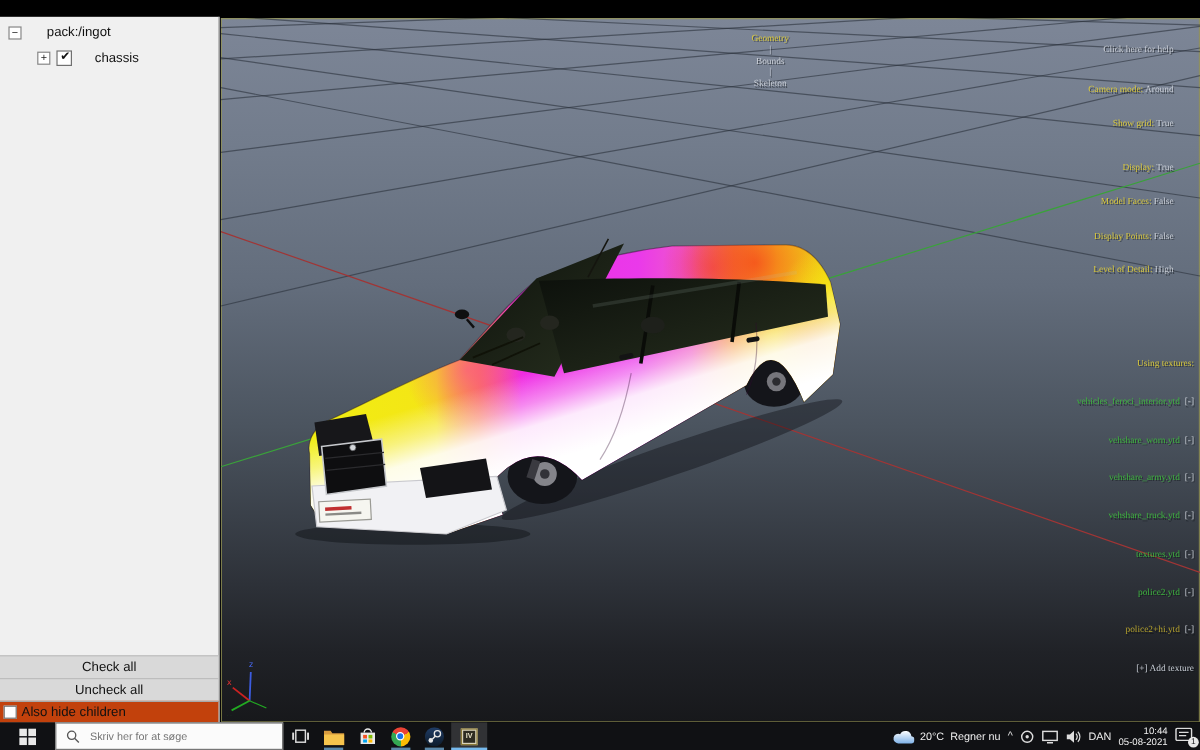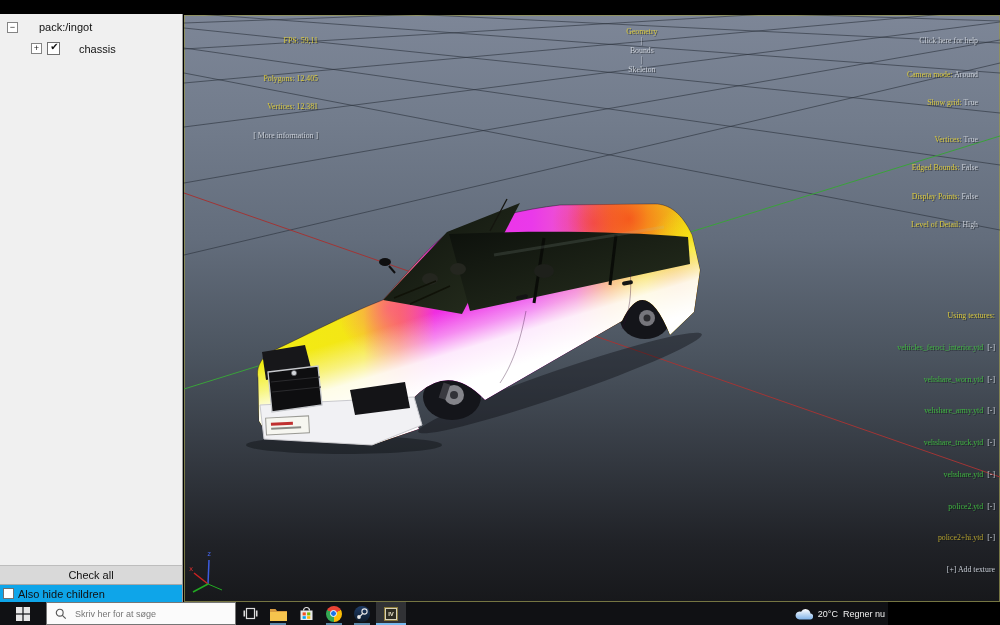--- a/index.html
+++ b/index.html
@@ -23,63 +23,63 @@
   .expander{width:11px;height:11px;background:#fff;border:1px solid #848484;box-sizing:border-box;
     font-size:9px;line-height:8px;text-align:center;color:#222;flex:0 0 auto;}
   .tree-label{margin-left:21px;}
   .checkbox{width:13px;height:13px;background:#fff;border:1px solid #707070;box-sizing:border-box;
     margin-left:5px;position:relative;flex:0 0 auto;text-align:center;}
   .checkbox .tick{position:absolute;left:0;top:-2px;width:13px;font-size:10px;color:#111;}
   .tree-row.child .tree-label{margin-left:19px;}
   .panel-bottom{position:absolute;left:0;bottom:0;width:100%;}
   .panel-btn{display:block;width:100%;height:19px;background:#d9d9d9;border:none;border-top:1px solid #bdbdbd;
     font-family:"Liberation Sans",sans-serif;font-size:11px;color:#111;text-align:center;padding:0;}
-  .also-hide{height:17px;background:#0ea5e9;border-top:1px solid #a8a8a8;display:flex;align-items:center;
+  .also-hide{height:17px;background:#c2410c;border-top:1px solid #a8a8a8;display:flex;align-items:center;
     font-size:11px;color:#111;}
   .checkbox.small{width:11px;height:11px;margin:0 4px 0 3px;}
 
   
   .viewport{position:absolute;left:184px;top:15px;width:816px;height:587px;overflow:hidden;
     background:linear-gradient(180deg,#7d8697 0%,#727c8c 18%,#636d7c 38%,#4b545f 58%,#333840 76%,#202227 90%,#17181b 100%);
     box-shadow:inset 0 0 0 1px rgba(150,148,80,.75);}
   .viewport svg.layer{position:absolute;left:0;top:0;}
   .ovl{position:absolute;font-family:Liberation Serif, serif;
     font-size:7.8px;line-height:9.5px;text-shadow:1px 1px 0 rgba(10,12,16,.55);white-space:pre;padding-left:44px;}
   .yel{color:#d9c83b;} .gry{color:#c9ced6;} .grn{color:#3eb53e;text-align:right;} .cur{color:#b5a22e;}
   .stats{left:0;top:2px;width:90px;text-align:right;}
   .stats .gap{margin-bottom:9px;}
   .tabsbar{left:0;top:2px;width:100%;text-align:center;}
   .rightcol{right:22px;top:2px;text-align:right;}
   .rightcol .after-help{margin-top:5px;}
   .rightcol .group2{margin-top:8px;}
-  .texblock{right:5px;bottom:5px;text-align:right;line-height:10.6px;}
+  .texblock{right:5px;bottom:18px;text-align:right;line-height:10.6px;}
   .tex-rem{color:#c9ced6;margin-left:4px;}
 
   
-  .taskbar{position:absolute;left:0;top:602px;width:888px;height:23px;background:#101114;
+  .taskbar{position:absolute;left:0;top:602px;width:1000px;height:23px;background:#101114;
     display:flex;align-items:center;color:#e8e8e8;}
   .tb-btn{height:23px;display:flex;align-items:center;justify-content:center;position:relative;flex:0 0 auto;}
   .start{width:46px;}
   .searchbox{width:190px;height:23px;background:#fbfbfb;border:1px solid #767676;box-sizing:border-box;
     display:flex;align-items:center;flex:0 0 auto;}
   .searchbox input{border:none;outline:none;background:transparent;font-family:"Liberation Sans",sans-serif;
     font-size:9px;color:#333;width:140px;}
   .app{width:28px;}
   .app .runline{position:absolute;left:6px;bottom:0;width:16px;height:2px;background:#5a87a8;}
   .app.active{background:rgba(255,255,255,.14);width:30px;}
   .app.active .runline{left:0;width:30px;background:#76b9ed;}
   .iv-ico{width:14px;height:14px;background:#d9d2b8;border:1px solid #8a7a3a;box-sizing:border-box;
     display:flex;align-items:center;justify-content:center;}
   .iv-ico b{background:#2e2c22;color:#e8e2c8;font-size:6px;line-height:10px;width:10px;height:10px;text-align:center;}
   .chrome-icon{width:16px;height:16px;border-radius:50%;
     background:conic-gradient(from 60deg,#fbbc05 0 120deg,#34a853 120deg 240deg,#ea4335 240deg 360deg);
     position:relative;}
   .chrome-icon::after{content:"";position:absolute;left:4px;top:4px;width:5px;height:5px;border:1.5px solid #fff;
     border-radius:50%;background:#1a73e8;}
-  .tray{margin-left:auto;display:flex;align-items:center;height:23px;padding-right:3px;gap:6px;flex-direction:column;}
+  .tray{margin-left:auto;display:flex;align-items:center;height:23px;padding-right:3px;gap:6px;}
   .tray .txt{font-size:9px;color:#f0f0f0;}
   .clock{font-size:8px;line-height:9px;text-align:right;color:#f0f0f0;}
   .chev{font-size:9px;color:#e0e0e0;transform:translateY(-1px);}
   .notif{position:relative;width:18px;height:16px;}
   .badge{position:absolute;right:-2px;bottom:-1px;width:9px;height:9px;border-radius:50%;background:#e8e8e8;
     color:#17181b;font-size:7px;line-height:9px;text-align:center;}
 </style>
 </head>
 <body>
 
@@ -93,20 +93,21 @@
     </div>
     <div class="tree-row child">
       <span class="expander">+</span>
       <span class="checkbox">
         <span class="tick">✔</span>
       </span>
       <span class="tree-label">chassis</span>
     </div>
     <div class="panel-bottom">
       <button class="panel-btn">Check all</button>
+      <button class="panel-btn">Uncheck all</button>
       <div class="also-hide">
         <span class="checkbox small"></span>
         <span>Also hide children</span>
       </div>
     </div>
   </div>
 
   <div class="viewport">
 
     <svg class="layer" width="816" height="587">
@@ -243,52 +244,46 @@
     <svg class="layer" style="left:4px;bottom:6px;top:auto;" width="50" height="52">
       <line x1="20" y1="40" x2="21" y2="16" stroke="#3c5ce0" stroke-width="1.5"></line>
       <line x1="20" y1="40" x2="6" y2="29" stroke="#cc2222" stroke-width="1.5"></line>
       <line x1="20" y1="40" x2="5" y2="48" stroke="#22aa22" stroke-width="1.5"></line>
       <line x1="20" y1="40" x2="34" y2="46" stroke="#22aa22" stroke-width="1"></line>
       <text x="19" y="12" fill="#4a6cff" font-size="7" font-family="DejaVu Sans Mono, monospace">z</text>
       <text x="1" y="27" fill="#e03030" font-size="7" font-family="DejaVu Sans Mono, monospace">x</text>
       <text x="1" y="56" fill="#2fae2f" font-size="7" font-family="DejaVu Sans Mono, monospace">y</text>
     </svg>
 
-    <div class="ovl stats">
-      <div class="yel gap">FPS: 59,11</div>
-      <div class="yel">Polygons: 12.405</div>
-      <div class="yel">Vertices: 12.381</div>
-      <div class="gry">[ More information ]</div>
-    </div>
 
     <div class="ovl tabsbar">
       <span class="yel">Geometry</span>
       <span class="gry"> </span><span class="gry">|</span><span class="gry"> </span>
       <span class="gry">Bounds</span>
       <span class="gry"> </span><span class="gry">|</span><span class="gry"> </span>
       <span class="gry">Skeleton</span>
     </div>
 
     <div class="ovl rightcol">
       <div class="gry">Click here for help</div>
       <div class="after-help"><span class="yel">Camera mode:</span> <span class="gry">Around</span></div>
       <div><span class="yel">Show grid:</span> <span class="gry">True</span></div>
-      <div class="group2"><span class="yel">Vertices:</span> <span class="gry">True</span></div>
-      <div><span class="yel">Edged Bounds:</span> <span class="gry">False</span></div>
+      <div class="group2"><span class="yel">Display:</span> <span class="gry">True</span></div>
+      <div><span class="yel">Model Faces:</span> <span class="gry">False</span></div>
       <div><span class="yel">Display Points:</span> <span class="gry">False</span></div>
       <div><span class="yel">Level of Detail:</span> <span class="gry">High</span></div>
     </div>
 
     <div class="ovl texblock">
       <div class="yel">Using textures:</div>
       <div><span class="grn">vehicles_feroci_interior.ytd</span><span class="tex-rem">[-]</span></div>
       <div><span class="grn">vehshare_worn.ytd</span><span class="tex-rem">[-]</span></div>
       <div><span class="grn">vehshare_army.ytd</span><span class="tex-rem">[-]</span></div>
       <div><span class="grn">vehshare_truck.ytd</span><span class="tex-rem">[-]</span></div>
-      <div><span class="grn">vehshare.ytd</span><span class="tex-rem">[-]</span></div>
+      <div><span class="grn">textures.ytd</span><span class="tex-rem">[-]</span></div>
       <div><span class="grn">police2.ytd</span><span class="tex-rem">[-]</span></div>
       <div><span class="cur">police2+hi.ytd</span><span class="tex-rem">[-]</span></div>
       <div class="gry">[+] Add texture</div>
     </div>
   </div>
 
   <div class="taskbar">
     <div class="tb-btn start">
       <svg width="14" height="14" viewBox="0 0 14 14">
         <rect x="0" y="0" width="6.4" height="6.4" fill="#e8e8e8"></rect>

